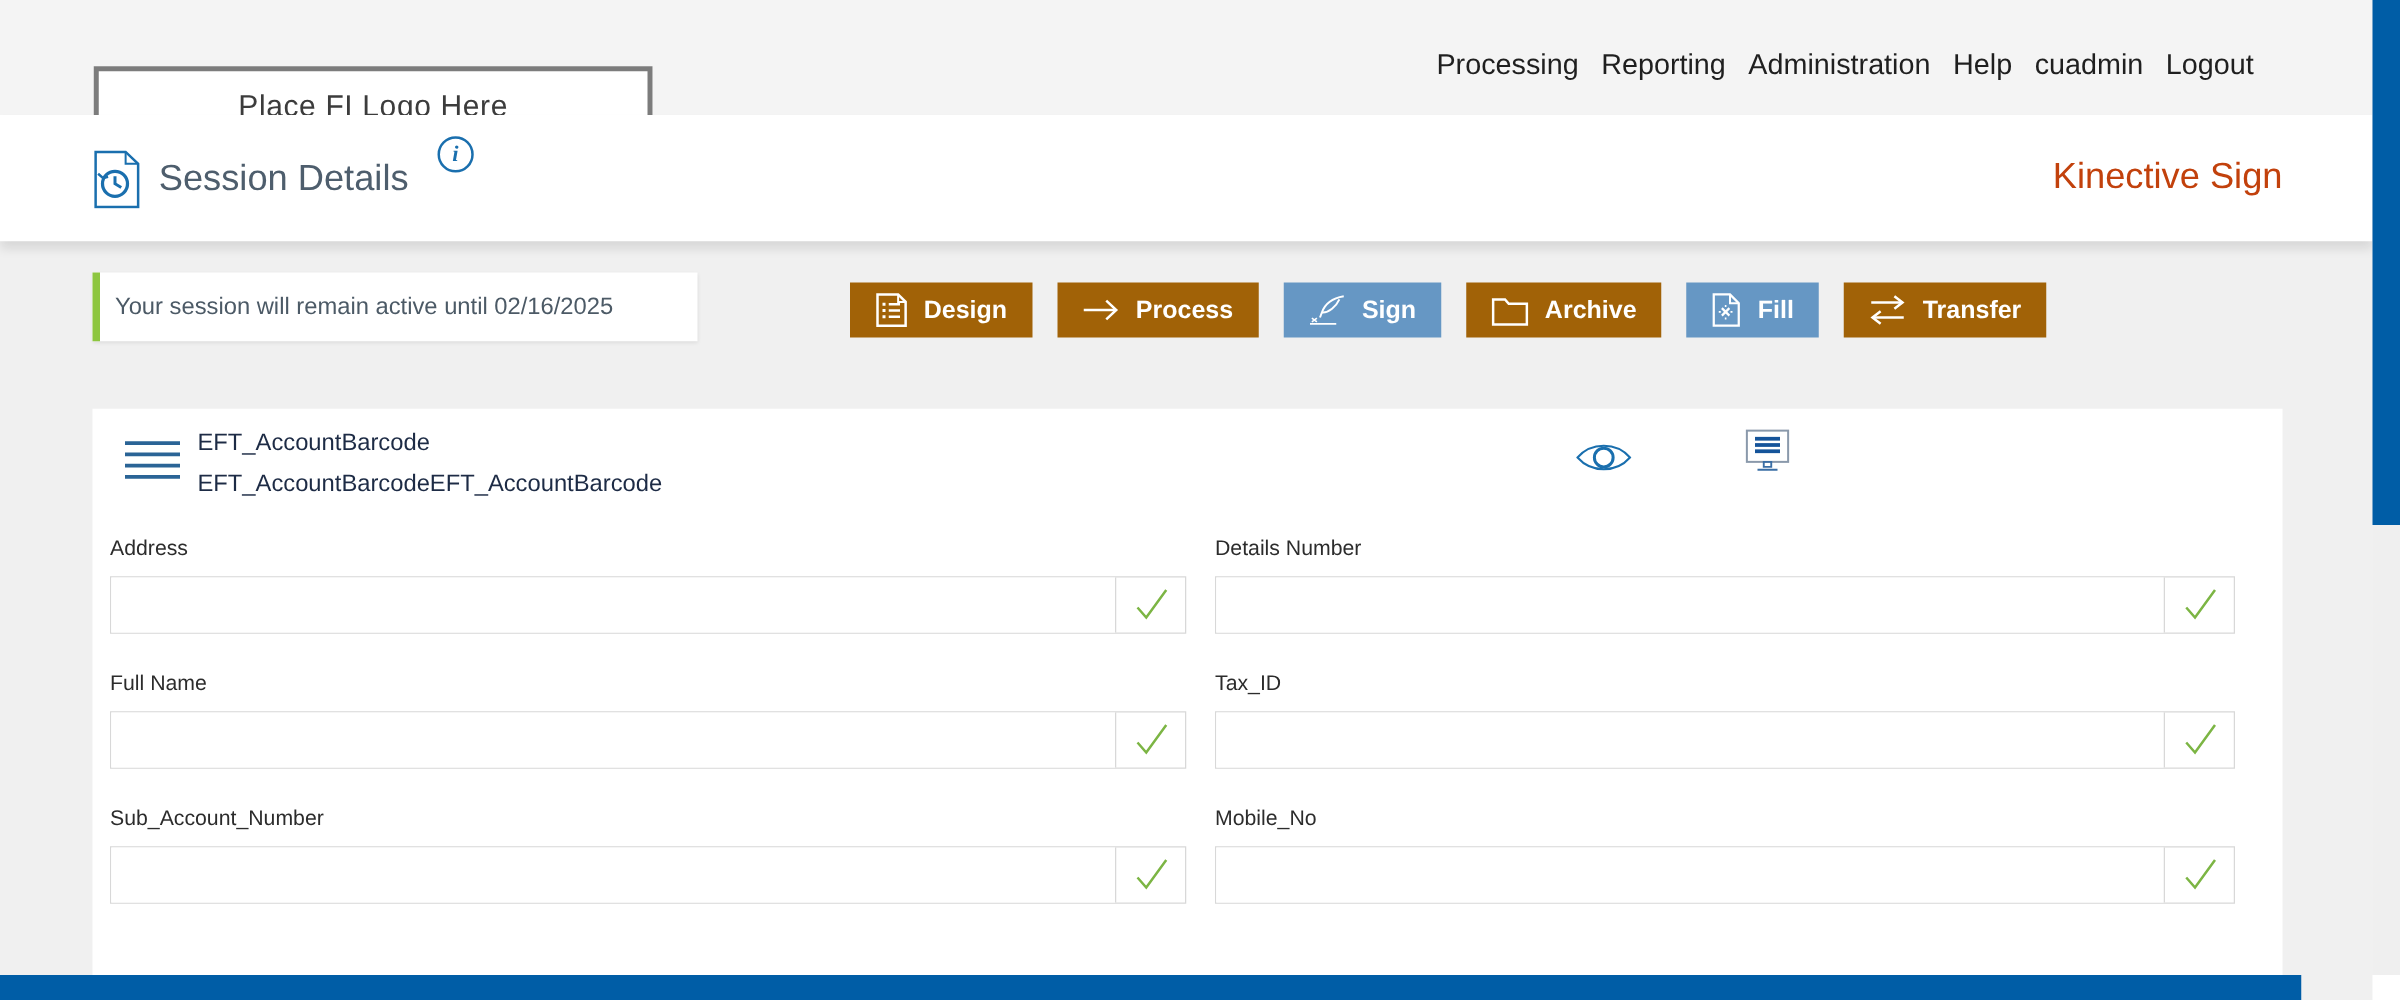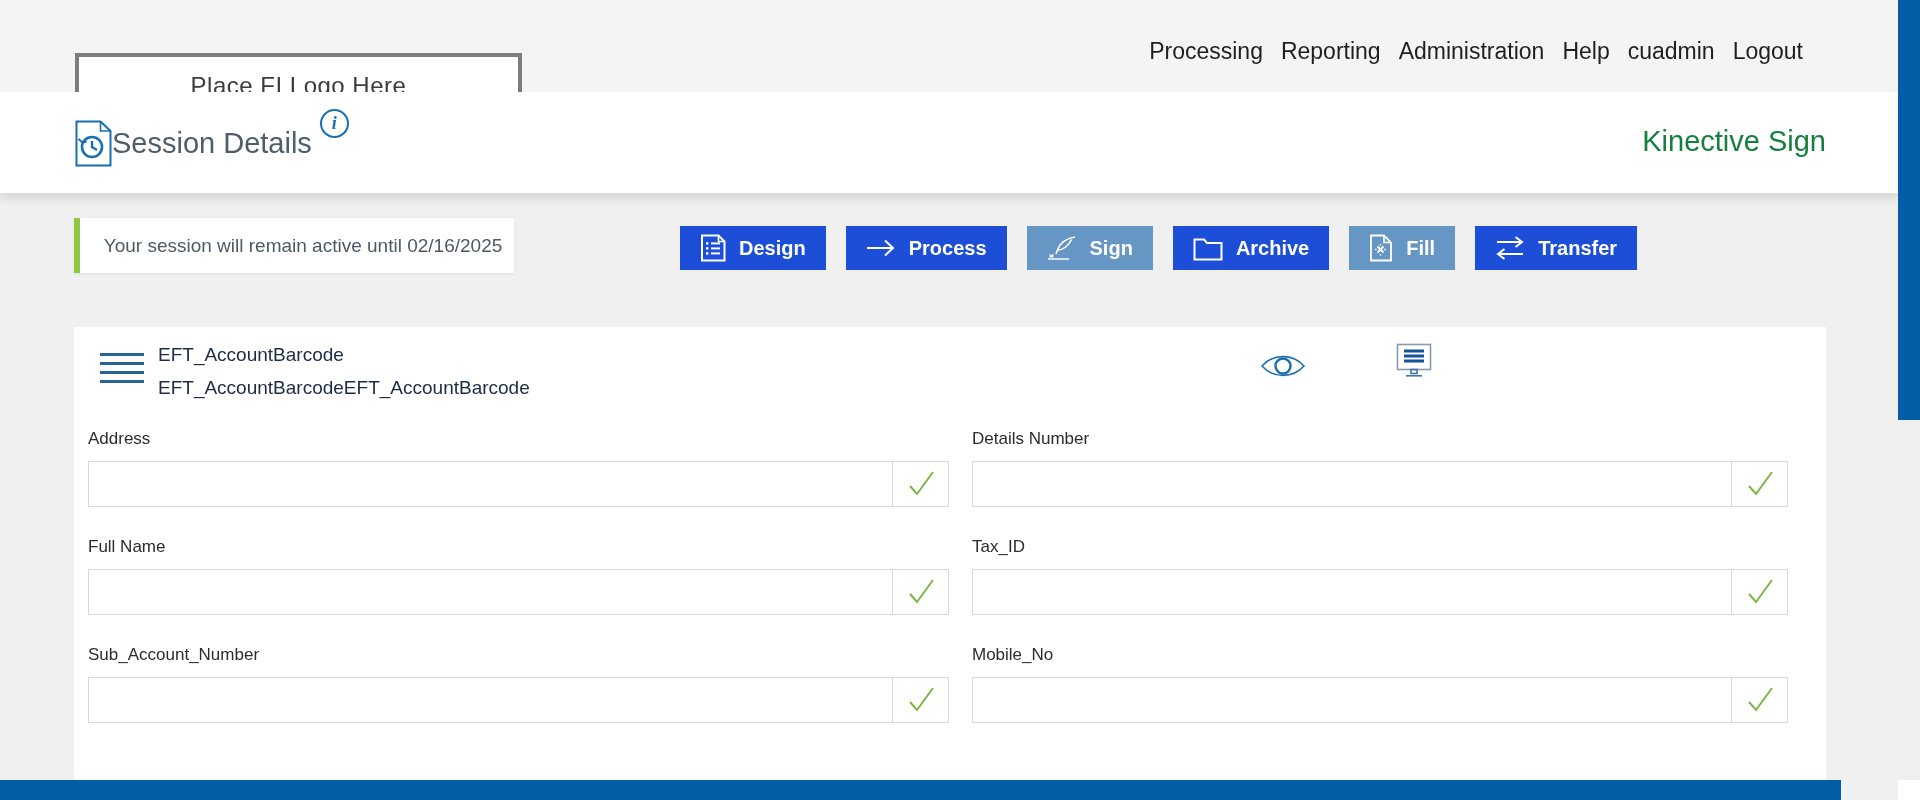--- a/index.html
+++ b/index.html
@@ -12,40 +12,40 @@
   .logo-box { position:absolute; left:75px; top:13px; width:447px; height:66px;
               background:#fff; border:4px solid #7c7c7c; box-shadow:inset 0 0 0 3px #fff;
               display:flex; align-items:center; justify-content:center;margin-top:40px; }
   .logo-box span { font-size:24px; color:#3c3c3c; letter-spacing:.5px; }
   .nav { position:absolute; right:95px; top:0; height:100%; display:flex; align-items:center; gap:18px; padding-top:10px; }
   .nav-item { font-size:23px; color:#1f1f1f; cursor:pointer; white-space:nowrap; }
 
   
   #header-row { position:absolute; left:0; top:92px; width:1898px; height:101px; background:#fff;
                 box-shadow:0 6px 8px rgba(0,0,0,0.10); z-index:2; }
-  .heading { position:absolute; left:75px; top:15px; height:72px; display:flex; align-items:center; }
+  .heading { position:absolute; left:75px; top:15px; height:72px; display:flex; align-items:center; gap:15px; }
   .page-title { font-size:29px; color:#4e5e6d; }
   .info-badge { width:29px; height:29px; border:2px solid #1a6fae; border-radius:50%;
                 color:#1a6fae; font-family:"Liberation Serif", serif; font-style:italic; font-weight:bold;
                 font-size:18px; display:flex; align-items:center; justify-content:center;
                 align-self:flex-start; margin-top:2px; margin-left:8px; cursor:pointer; }
-  .product-name { position:absolute; right:72px; top:33px; font-size:29px; color:#15803d; }
+  .product-name { position:absolute; right:72px; top:33px; font-size:29px; color:#c2410c; }
 
   
   #content { position:absolute; left:0; top:193px; width:1898px; height:607px; background:#f0f0f0; }
 
-  .alert { position:absolute; left:74px; top:25px; width:440px; height:55px; background:#fff;
+  .alert { position:absolute; left:74px; top:25px; width:484px; height:55px; background:#fff;
            border-left:6px solid #8dc63f; box-shadow:0 1px 3px rgba(0,0,0,0.08);
-           display:flex; align-items:center; padding-left:12px;justify-content:center; }
+           display:flex; align-items:center; padding-left:12px; }
   .alert span { font-size:19px; color:#4c5a66; }
 
   .toolbar { position:absolute; left:680px; top:33px; height:44px; display:flex; gap:20px; }
   .btn { height:44px; display:flex; align-items:center; gap:13px; padding:0 20px;
          color:#fff; font-size:20px; font-weight:700; cursor:pointer; border:none; white-space:nowrap; }
-  .btn.primary { background:#1d4ed8; }
+  .btn.primary { background:#a16207; }
   .btn.light   { background:#6697c4; }
   .btn.gray    { background:#a9a6a1; }
   .btn svg { flex:0 0 auto; }
 
   
   .card { position:absolute; left:74px; top:134px; width:1752px; height:560px; background:#fff; z-index:1; }
   .card-header { position:relative; height:100px; }
   .drag-handle { position:absolute; left:26px; top:26px; width:44px; cursor:grab; }
   .drag-handle i { display:block; height:2.5px; background:#2a6496; margin-bottom:6.5px; }
   .doc-title { position:absolute; left:84px; top:11px; font-size:19px; color:#1d2b45; line-height:33px; }

